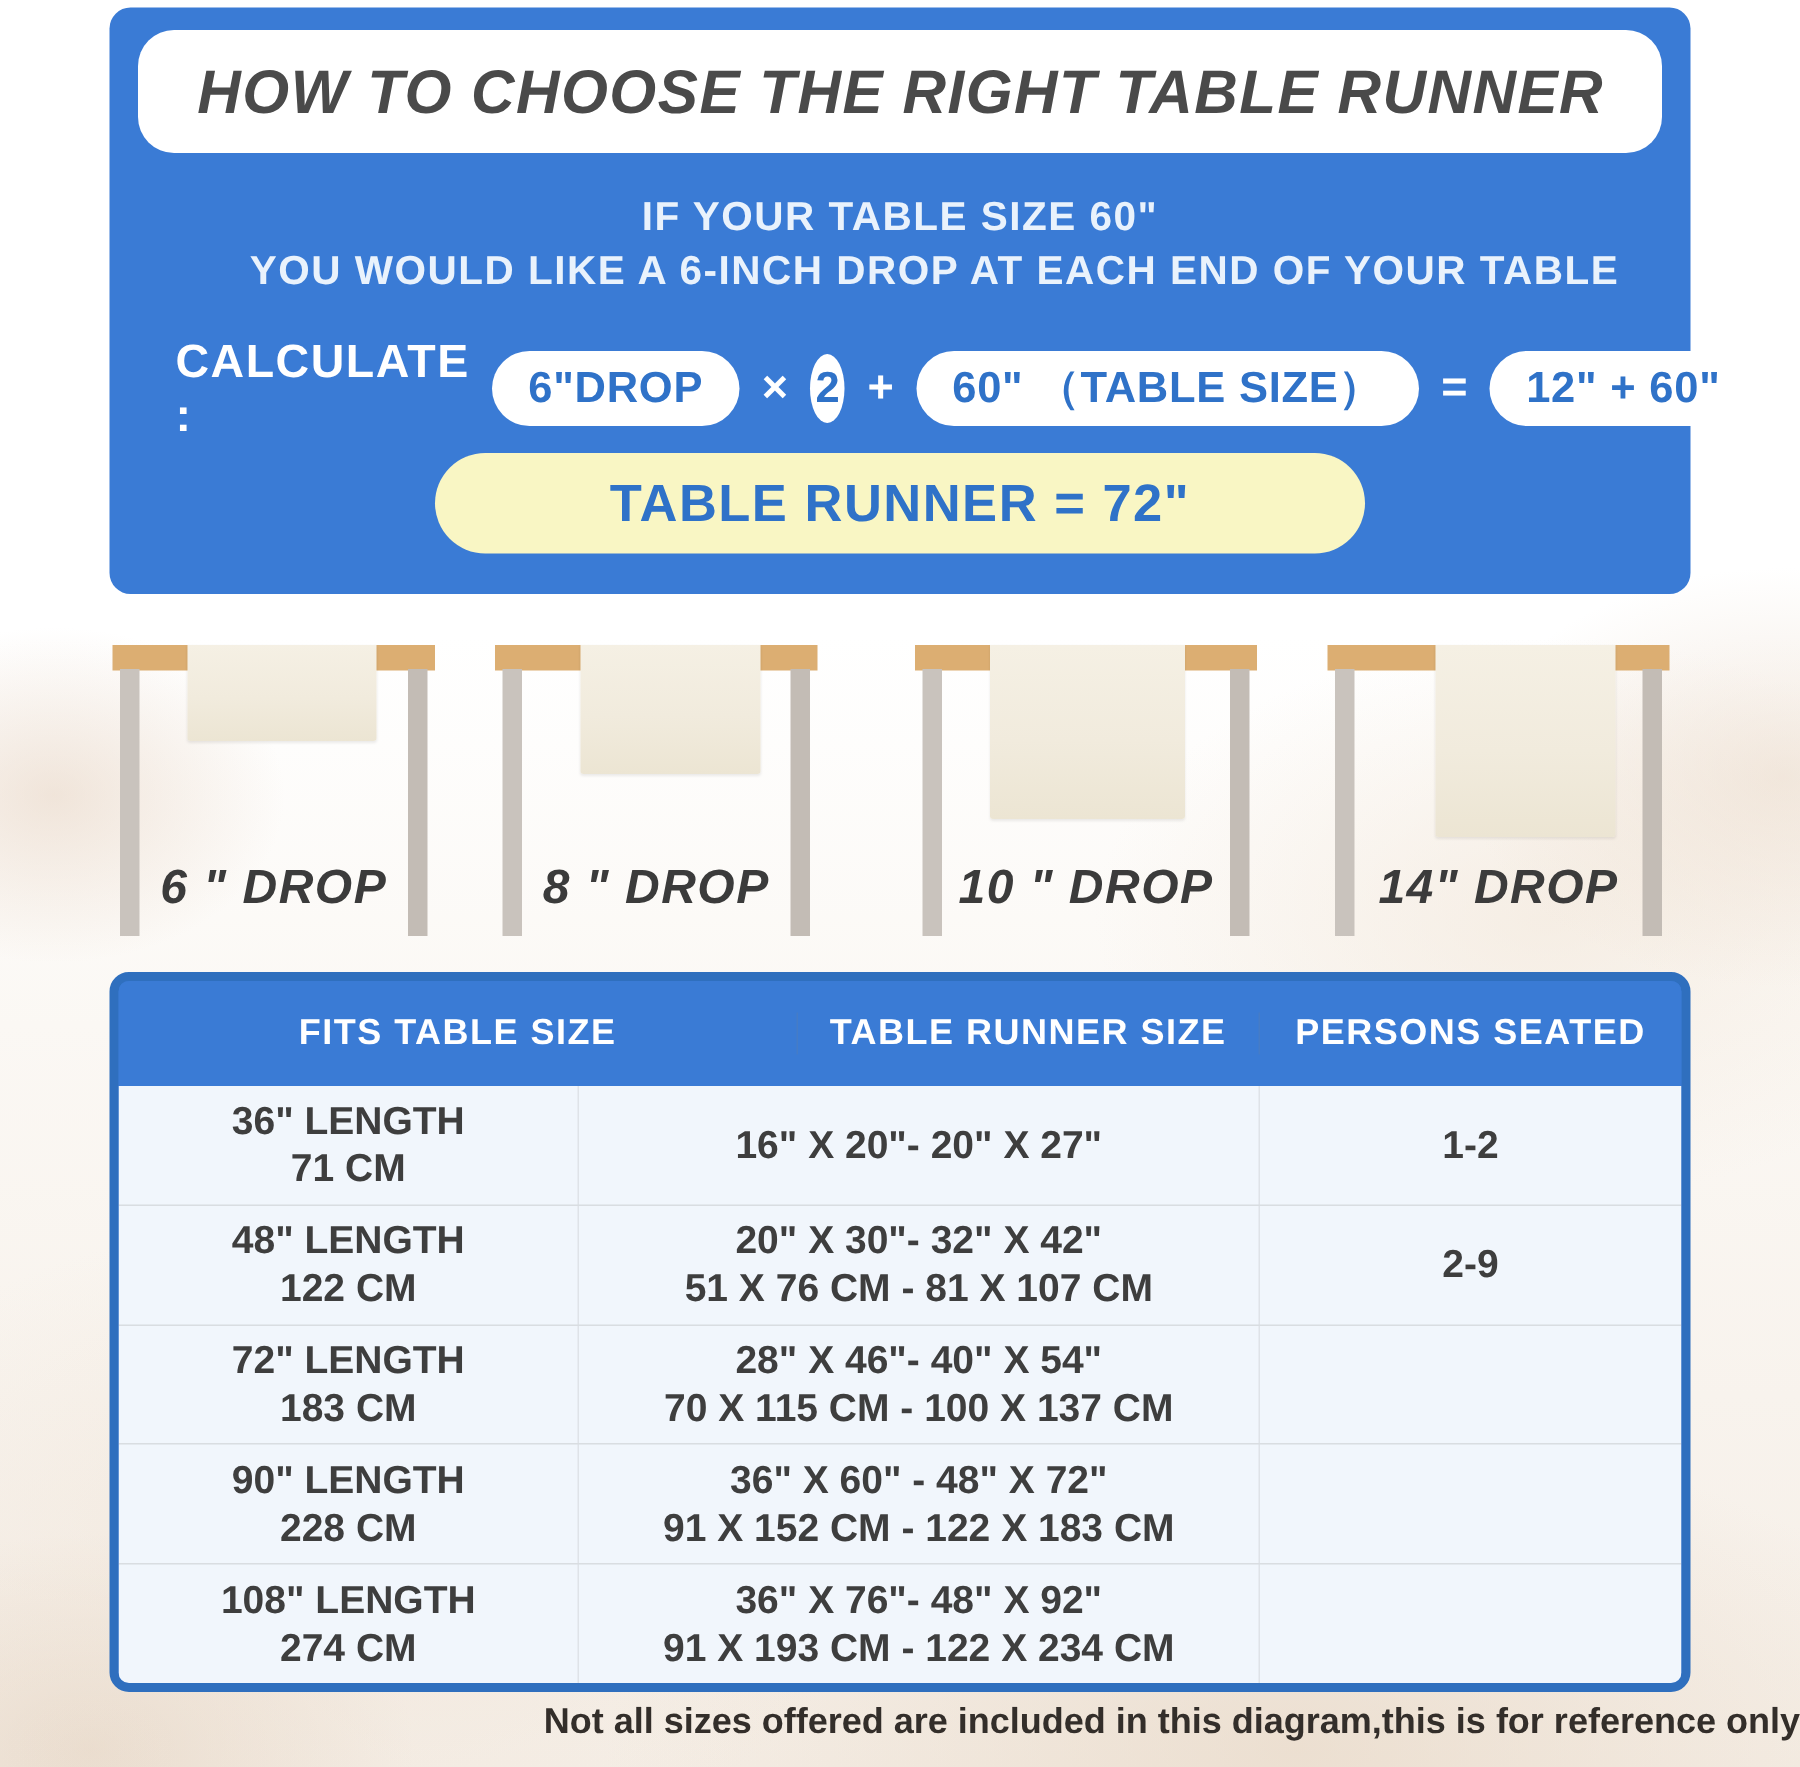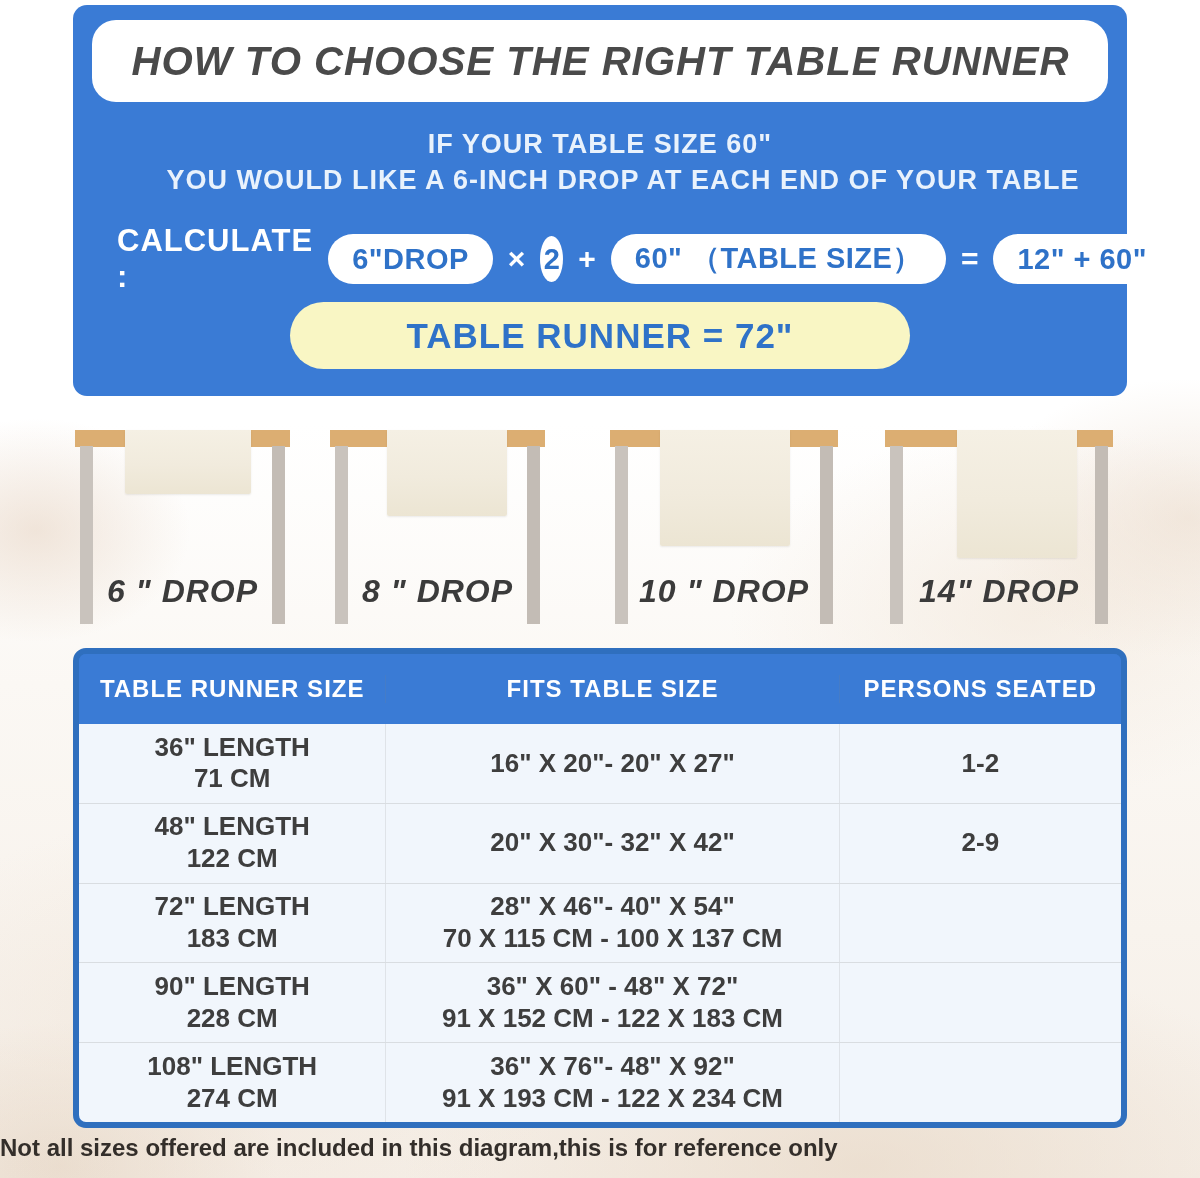--- a/index.html
+++ b/index.html
@@ -71,21 +71,21 @@
     text-align:center; }
   .size-body { background:rgba(255,255,255,0.93); height:398px; display:flex; flex-direction:column; }
   .trow { flex:1; display:flex; align-items:stretch; border-top:1px solid rgba(130,130,130,0.22); }
   .tcell { display:flex; flex-direction:column; align-items:center; justify-content:center;
     color:#3e3e3e; font-weight:bold; font-size:26px; line-height:1.22; text-align:center; }
   .c1 { width:29.5%; border-right:1px solid rgba(130,130,130,0.16); }
   .c2 { width:43.5%; border-right:1px solid rgba(130,130,130,0.16); }
   .c3 { width:27%; }
 
   
-  .footnote { position:absolute; left:0; top:1134px; width:100%; text-align:left;
+  .footnote { position:absolute; left:0; top:1134px; width:100%; text-align:right;
     color:#332e2a; font-weight:bold; font-size:24px; }
 </style>
 </head>
 <body>
 
 <div class="canvas">
 
   <div class="top-panel">
     <div class="title-banner">
       <div class="title">HOW TO CHOOSE THE RIGHT TABLE RUNNER</div>
@@ -133,22 +133,22 @@
   <div class="mini-table t4">
     <div class="tabletop"></div>
     <div class="leg left"></div>
     <div class="leg right"></div>
     <div class="runner"></div>
     <div class="drop-label">14" DROP</div>
   </div>
 
   <div class="size-panel">
     <div class="size-header">
+      <div class="hcell c2">FITS TABLE SIZE</div>
       <div class="hcell c1">TABLE RUNNER SIZE</div>
-      <div class="hcell c2">FITS TABLE SIZE</div>
       <div class="hcell c3">PERSONS SEATED</div>
     </div>
     <div class="size-body">
 
       <div class="trow" style="border-top:none">
         <div class="tcell c1">
           <span>36" LENGTH</span>
           <span>71 CM</span>
         </div>
         <div class="tcell c2">
@@ -159,20 +159,21 @@
         </div>
       </div>
 
       <div class="trow">
         <div class="tcell c1">
           <span>48" LENGTH</span>
           <span>122 CM</span>
         </div>
         <div class="tcell c2">
           <span>20" X 30"- 32" X 42"</span>
+          <span>51 X 76 CM - 81 X 107 CM</span>
         </div>
         <div class="tcell c3">
           <span>2-9</span>
         </div>
       </div>
 
       <div class="trow">
         <div class="tcell c1">
           <span>72" LENGTH</span>
           <span>183 CM</span>

